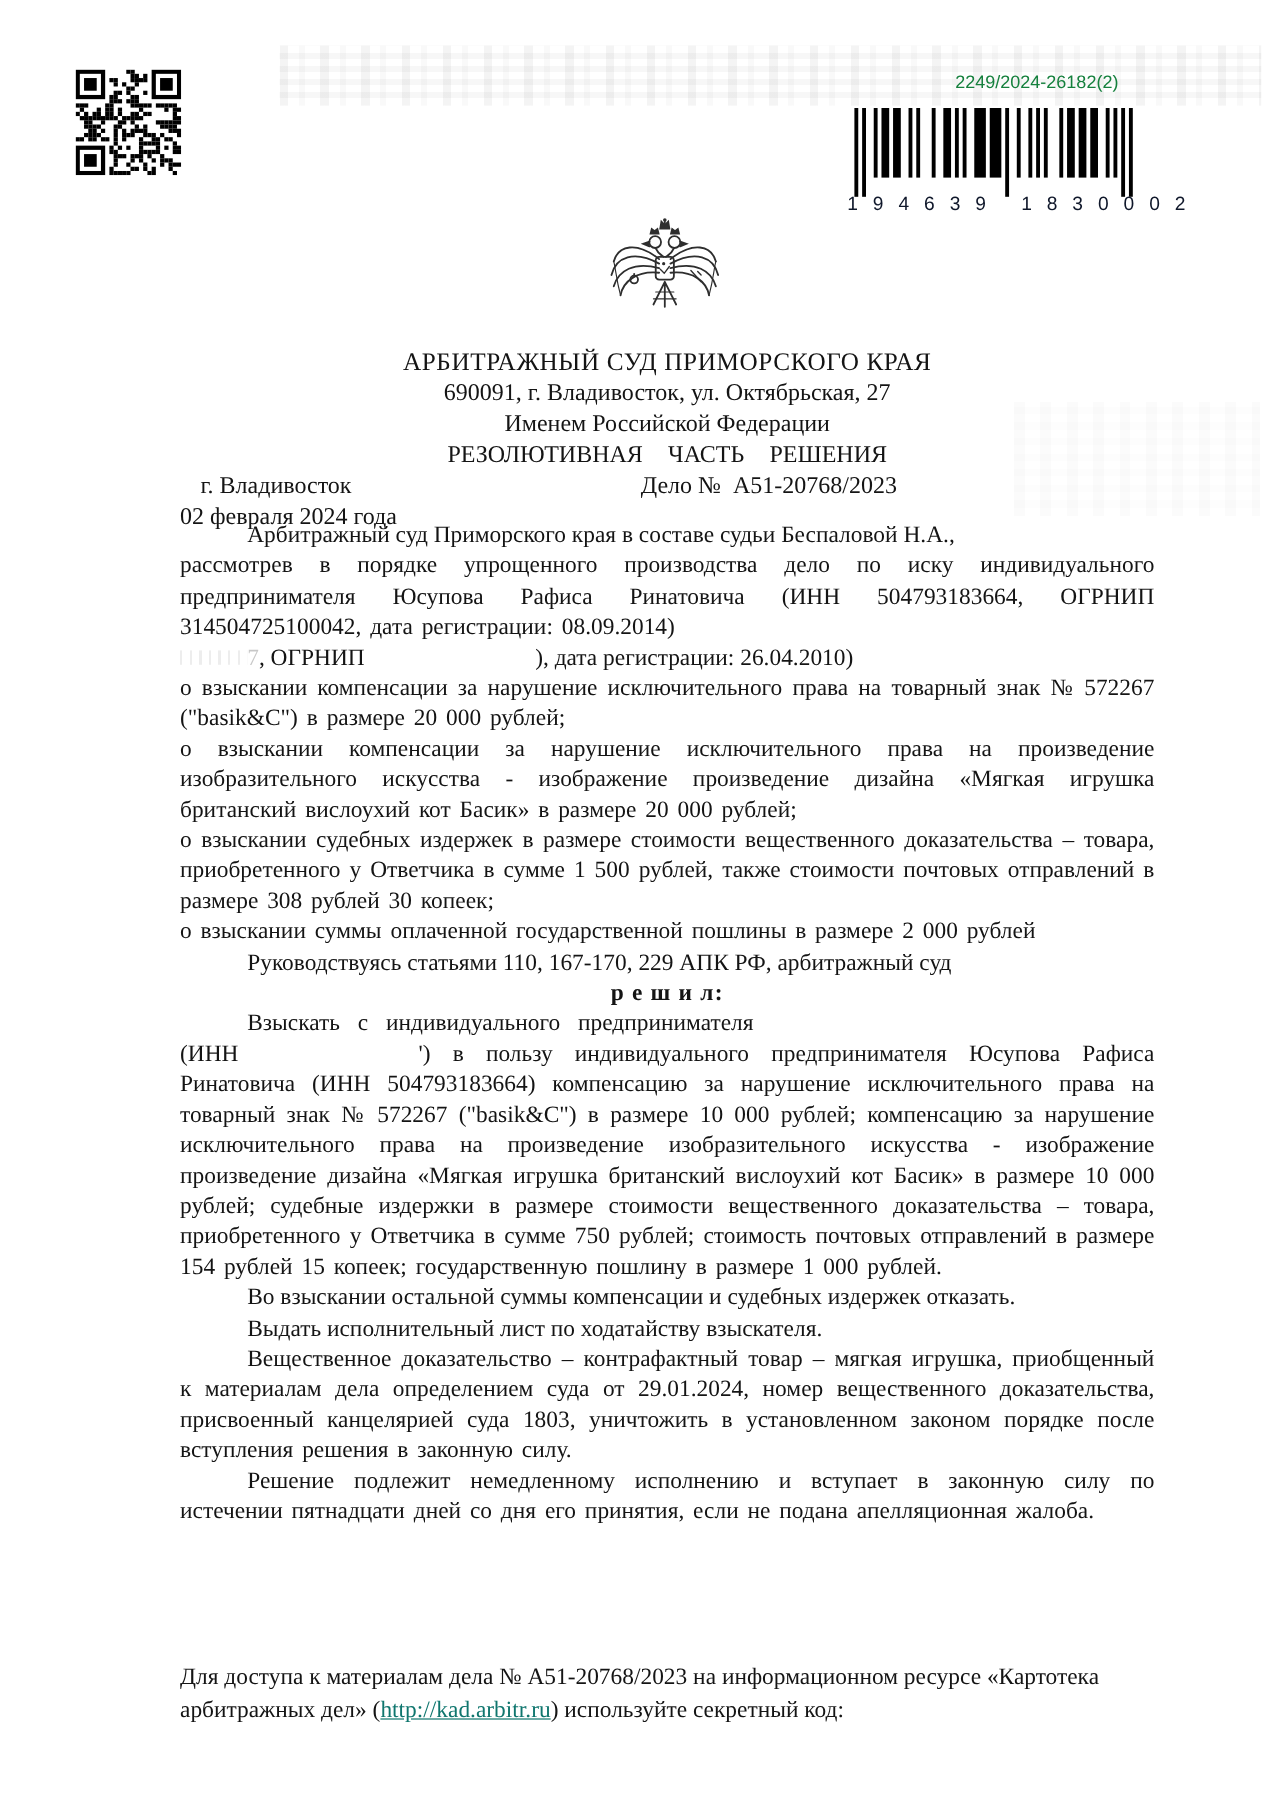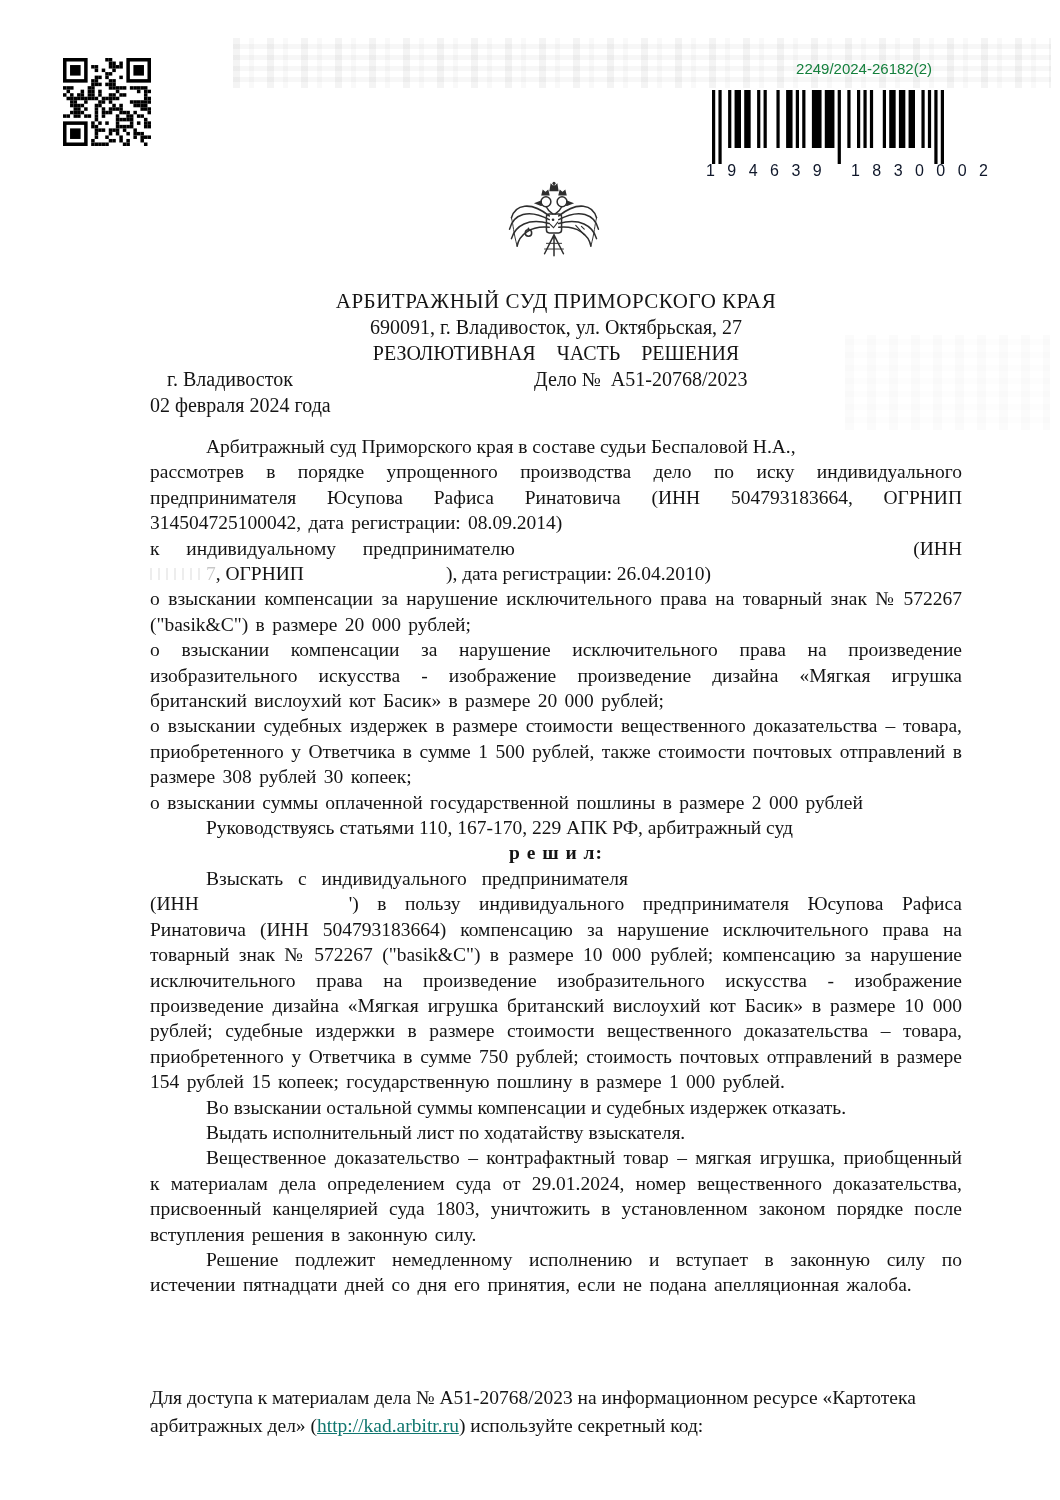--- a/index.html
+++ b/index.html
@@ -372,36 +372,32 @@
         <circle cx="28" cy="56" r="3.4"></circle>
         <line x1="28" y1="51" x2="28" y2="53"></line>
         <path d="M78 48 l9 10 M84 49 l3 3" stroke-width="1.2"></path>
       </g>
     </svg>
   </div>
 
   <div class="header">
     <div class="hline court-name">АРБИТРАЖНЫЙ СУД ПРИМОРСКОГО КРАЯ</div>
     <div class="hline court-address">690091, г. Владивосток, ул. Октябрьская, 27</div>
+    <div class="hline in-name">Именем Российской Федерации</div>
     <div class="hline doc-title">РЕЗОЛЮТИВНАЯ ЧАСТЬ РЕШЕНИЯ</div>
     <div class="case-row">
       <span class="city">г. Владивосток</span>
       <span class="case-no">Дело №  А51-20768/2023</span>
     </div>
     <div class="date-line">02 февраля 2024 года</div>
   </div>
 
   <div class="body">
     <p class="indent">Арбитражный суд Приморского края в составе судьи Беспаловой Н.А.,</p>
     <p class="just">рассмотрев в порядке упрощенного производства дело по иску индивидуального предпринимателя Юсупова Рафиса Ринатовича (ИНН 504793183664, ОГРНИП 314504725100042, дата регистрации: 08.09.2014)</p>
-    <div class="flexline">
-      <span class="ws18">к индивидуальному предпринимателю</span>
-      <span class="fgap"></span>
-      <span>(ИНН</span>
-    </div>
     <div class="line">
       <span class="trace"></span><span class="faint">7</span><span>, ОГРНИП</span><span class="rgap" style="width:142px"></span><span>), дата регистрации: 26.04.2010)</span>
     </div>
     <p class="just">о взыскании компенсации за нарушение исключительного права на товарный знак № 572267 ("basik&amp;C") в размере 20 000 рублей;</p>
     <p class="just">о взыскании компенсации за нарушение исключительного права на произведение изобразительного искусства - изображение произведение дизайна «Мягкая игрушка британский вислоухий кот Басик» в размере 20 000 рублей;</p>
     <p class="just">о взыскании судебных издержек в размере стоимости вещественного доказательства – товара, приобретенного у Ответчика в сумме 1 500 рублей, также стоимости почтовых отправлений в размере 308 рублей 30 копеек;</p>
     <p class="just">о взыскании суммы оплаченной государственной пошлины в размере 2 000 рублей</p>
     <p class="indent">Руководствуясь статьями 110, 167-170, 229 АПК РФ, арбитражный суд</p>
     <p class="center">р е ш и л:</p>
     <p class="indent ws-wide">Взыскать с индивидуального предпринимателя</p>

